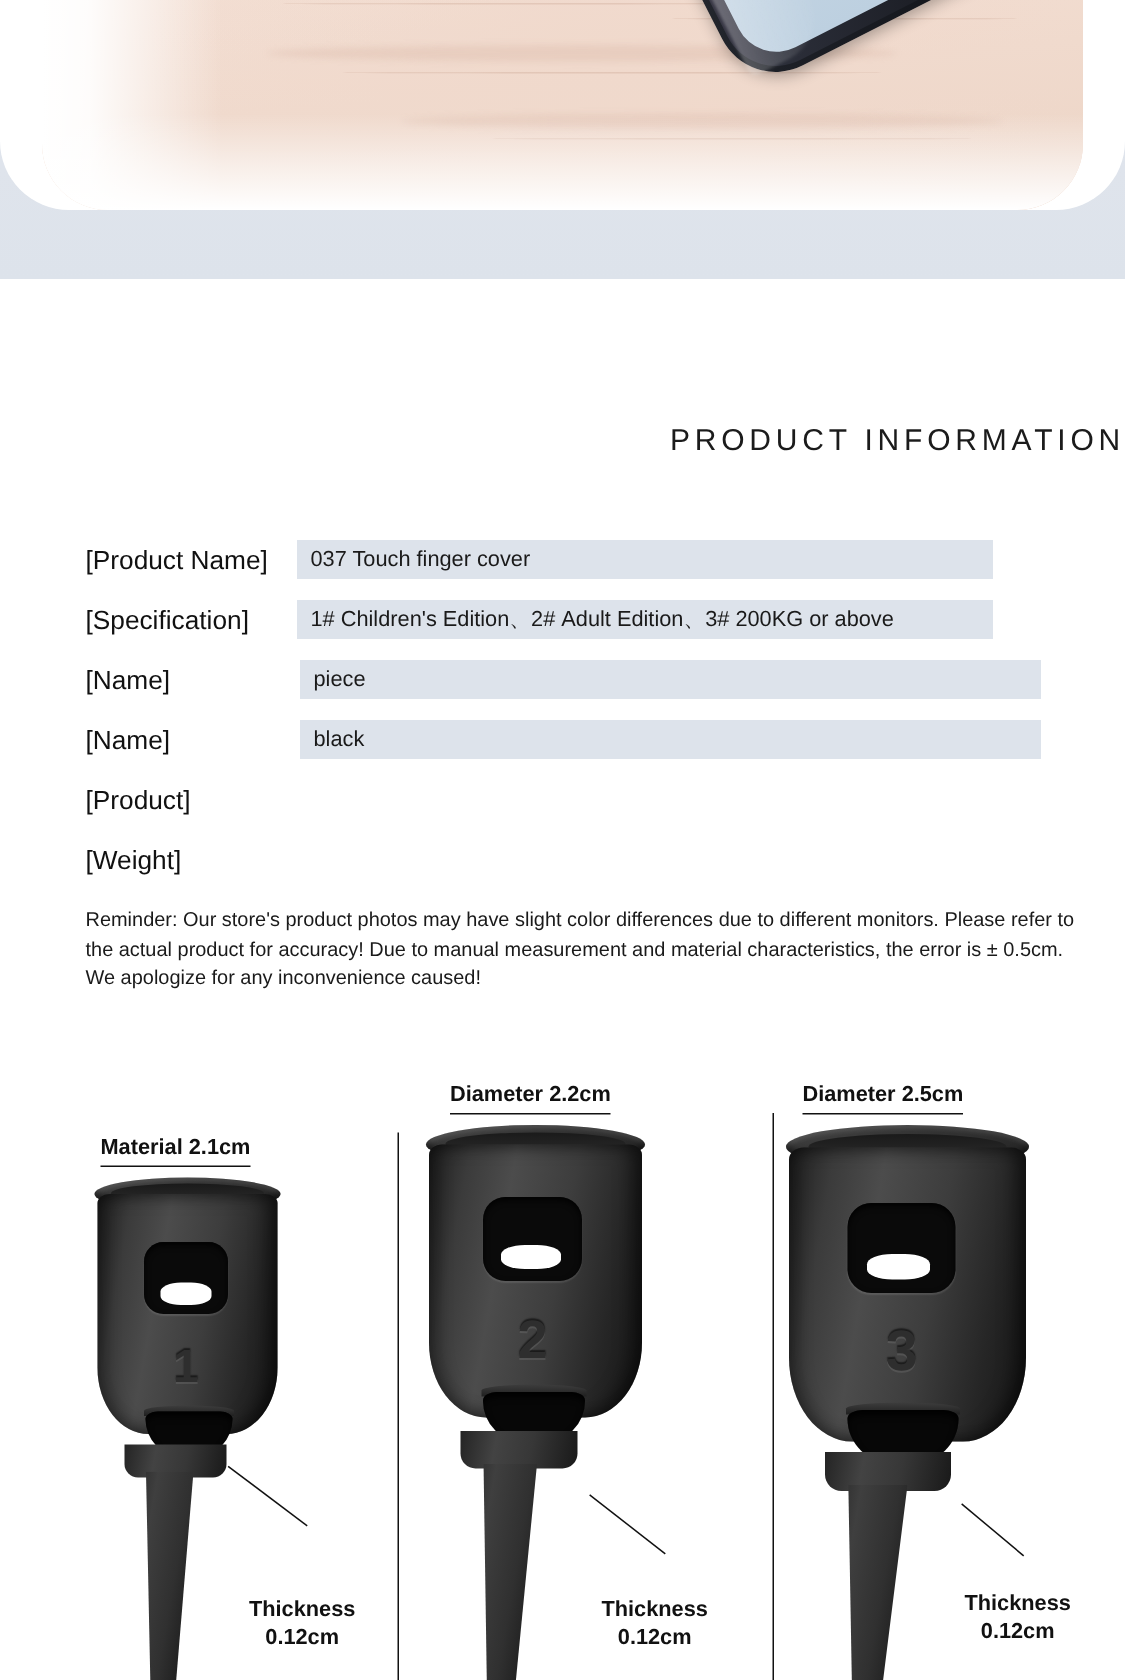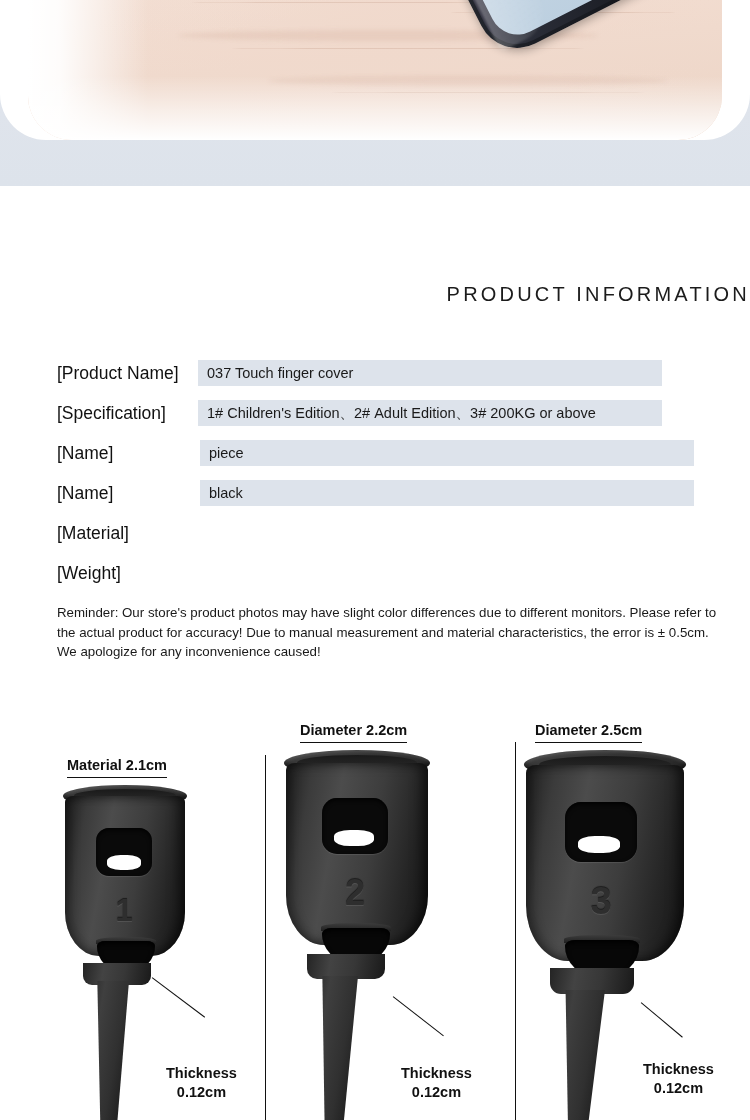--- a/index.html
+++ b/index.html
@@ -307,21 +307,21 @@
     <div class="spec-label">[Name]</div>
     <div class="spec-value">piece</div>
   </div>
 
   <div class="spec-row narrow">
     <div class="spec-label">[Name]</div>
     <div class="spec-value">black</div>
   </div>
 
   <div class="spec-row narrow">
-    <div class="spec-label">[Material]</div>
+    <div class="spec-label">[Product]</div>
   </div>
 
   <div class="spec-row wide">
     <div class="spec-label">[Weight]</div>
   </div>
 
 </div>
 
 <div class="reminder">Reminder: Our store's product photos may have slight color differences due to different monitors. Please refer to the actual product for accuracy! Due to manual measurement and material characteristics, the error is ± 0.5cm. We apologize for any inconvenience caused!</div>
 

